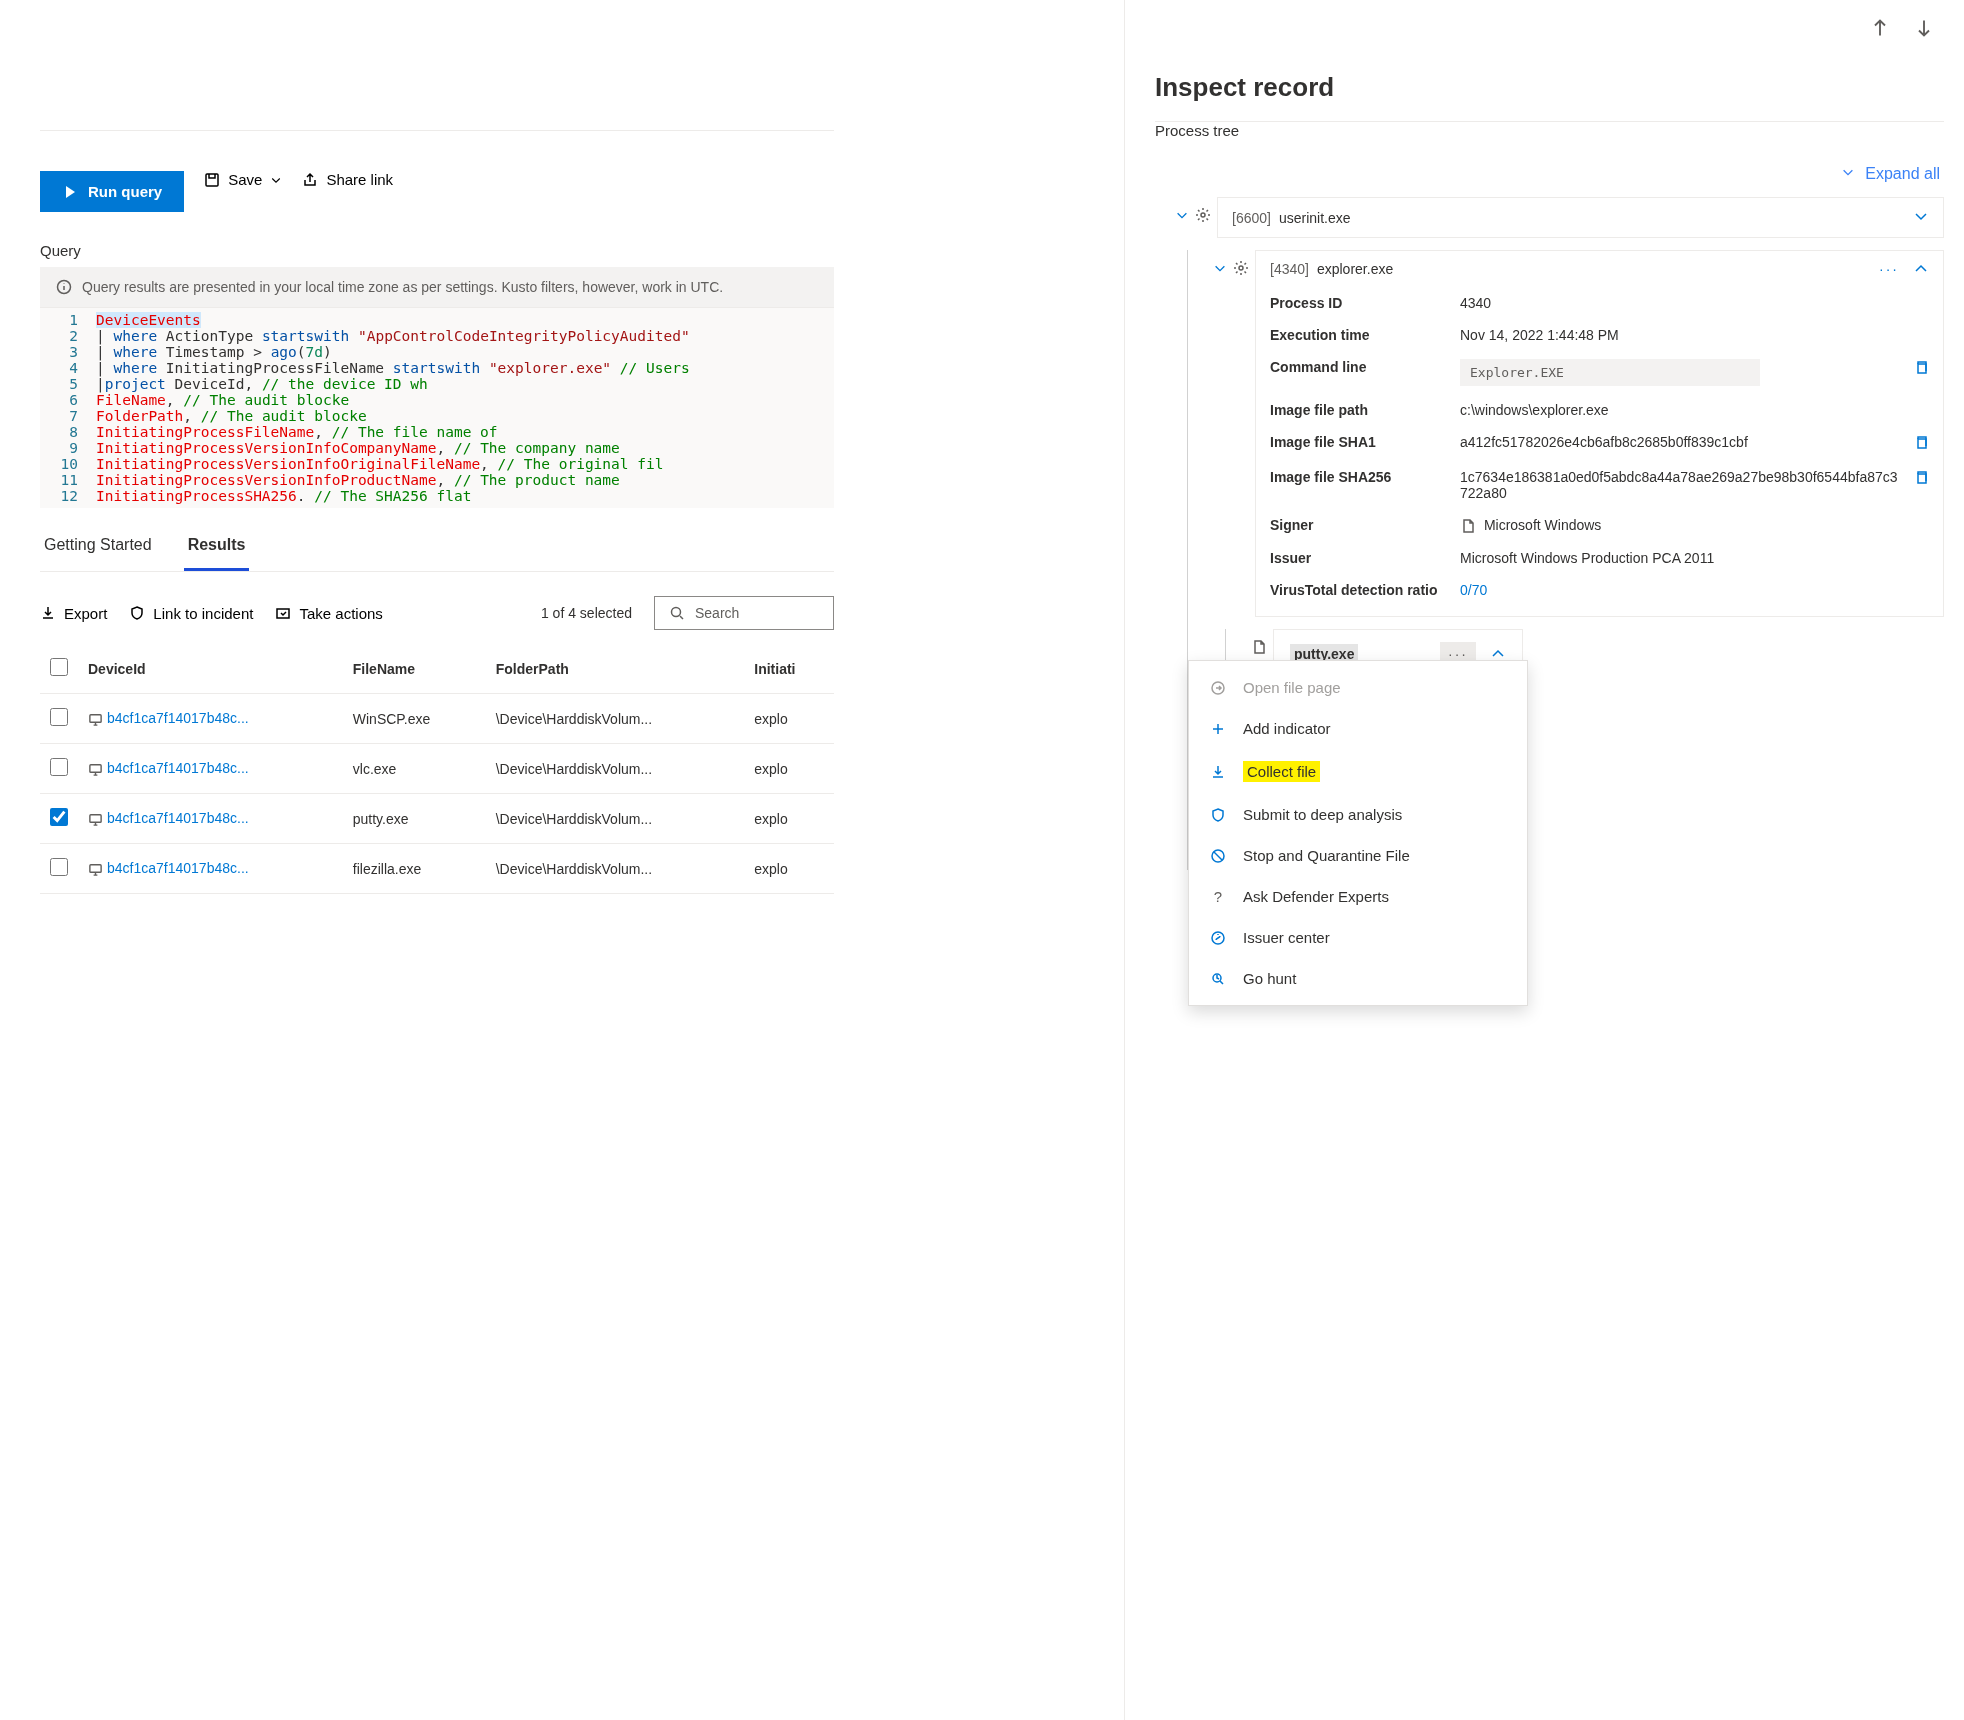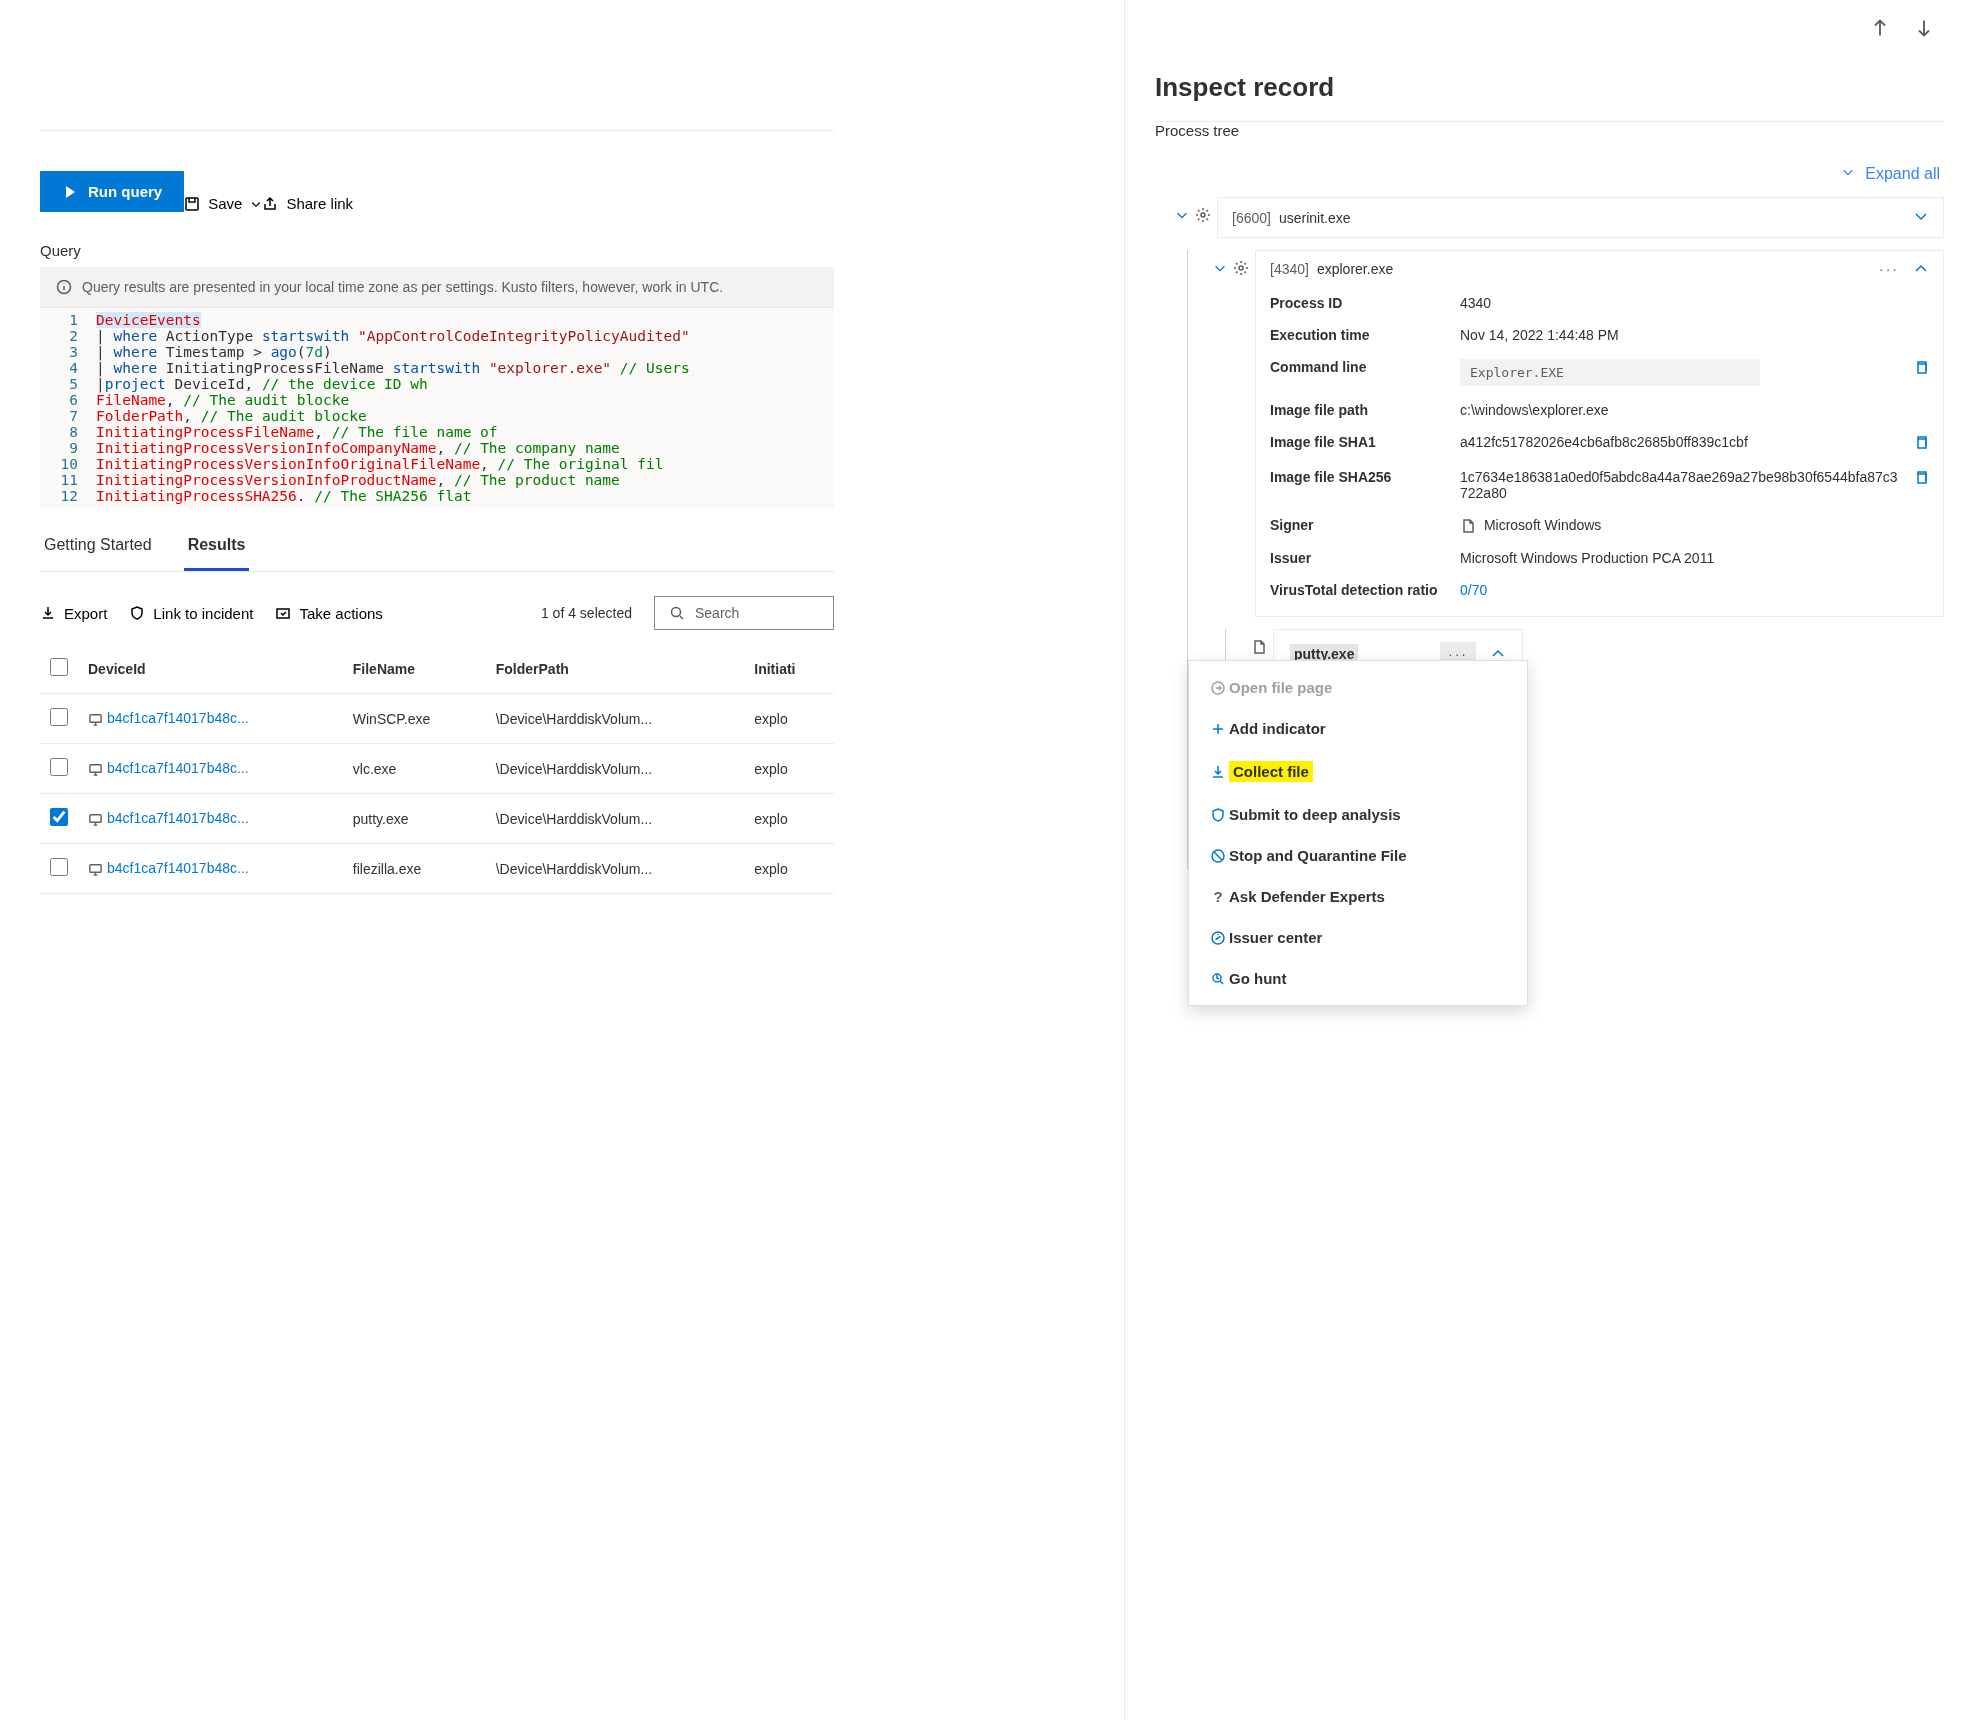--- a/index.html
+++ b/index.html
@@ -2,21 +2,21 @@
 <html><head>
 <meta charset="utf-8">
 <style>
   * { box-sizing: border-box; margin: 0; padding: 0; }
   body { font-family: "Segoe UI", -apple-system, sans-serif; font-size: 14px; color: #323130; background: #fff; overflow: hidden; height: 1720px; width: 1964px; position: relative; }
   .left-pane { position: absolute; left: 0; top: 0; right: 1090px; bottom: 0; padding: 20px 40px; }
   .right-pane { position: absolute; right: 0; top: 0; width: 840px; bottom: 0; background: #fff; border-left: 1px solid #edebe9; padding: 0 20px 0 30px; }
   
   
   .hr-top { border-top: 1px solid #edebe9; margin-top: 110px; }
-  .toolbar { display: flex; align-items: flex-end; padding: 40px 0 10px 0; }
+  .toolbar { display: flex; align-items: flex-start; gap: 20px; padding: 40px 0 10px 0; }
   .btn-primary { background: #0078d4; color: #fff; border: none; padding: 12px 22px; font-size: 15px; font-weight: 600; display: inline-flex; align-items: center; gap: 10px; cursor: pointer; }
   .btn-text { display: inline-flex; align-items: center; gap: 8px; background: none; border: none; cursor: pointer; font-size: 15px; }
   .sect-label { font-size: 15px; margin: 20px 0 8px 0; }
   .info-bar { background: #f3f2f1; padding: 12px 16px; display: flex; gap: 10px; align-items: center; font-size: 14px; color: #605e5c; border-radius: 0; }
   
   
   .editor { background: #faf9f8; font-family: Consolas, monospace; font-size: 14.5px; border-top: 1px solid #edebe9; padding: 4px 0; overflow: hidden; white-space: nowrap; }
   .editor .line { display: flex; }
   .editor .ln { width: 56px; text-align: right; padding-right: 18px; color: #237893; flex-shrink: 0; }
   .editor .code { flex: 1; }
@@ -76,21 +76,21 @@
   .copy-icon { color:#0078d4; margin-left:10px; cursor:pointer; flex-shrink:0; }
   .link { color:#0078d4; }
   
   .putty-box { border:1px solid #edebe9; padding:12px 16px; margin-left:6px; background:#fff; position:relative; }
   .putty-head { display:flex; align-items:center; gap:8px; }
   .putty-name { background:#e5e5e5; font-weight:700; padding: 2px 4px; }
   .more-btn-active { background:#edebe9; padding:4px 8px; color:#605e5c; }
   
   
   .ctx-menu { position:absolute; top: 30px; right: -6px; width: 340px; background:#fff; box-shadow: 0 6px 16px rgba(0,0,0,.15); padding: 6px 0; z-index: 100; border:1px solid #e1dfdd;}
-  .ctx-item { display:flex; align-items:center; padding: 12px 18px; cursor:pointer; font-size:15px;font-weight:bold; }
+  .ctx-item { display:flex; align-items:center; gap: 14px; padding: 12px 18px; cursor:pointer; font-size:15px; }
   .ctx-item.disabled { color:#a19f9d; }
   .ctx-item .cicon { width:22px; display:flex; justify-content:center; color:#605e5c; }
   .ctx-item.disabled .cicon { color:#a19f9d; }
   .ctx-item.hl-yellow span.lbl { background: #fff100; padding: 2px 4px; }
   .ctx-item:not(.disabled) .cicon { color:#0078d4; }
   .ctx-item.q-icon .cicon { color:#605e5c; }
   
   svg.ico { width:16px; height:16px; stroke: currentColor; fill:none; stroke-width:1.5; }
 </style>
 </head>

